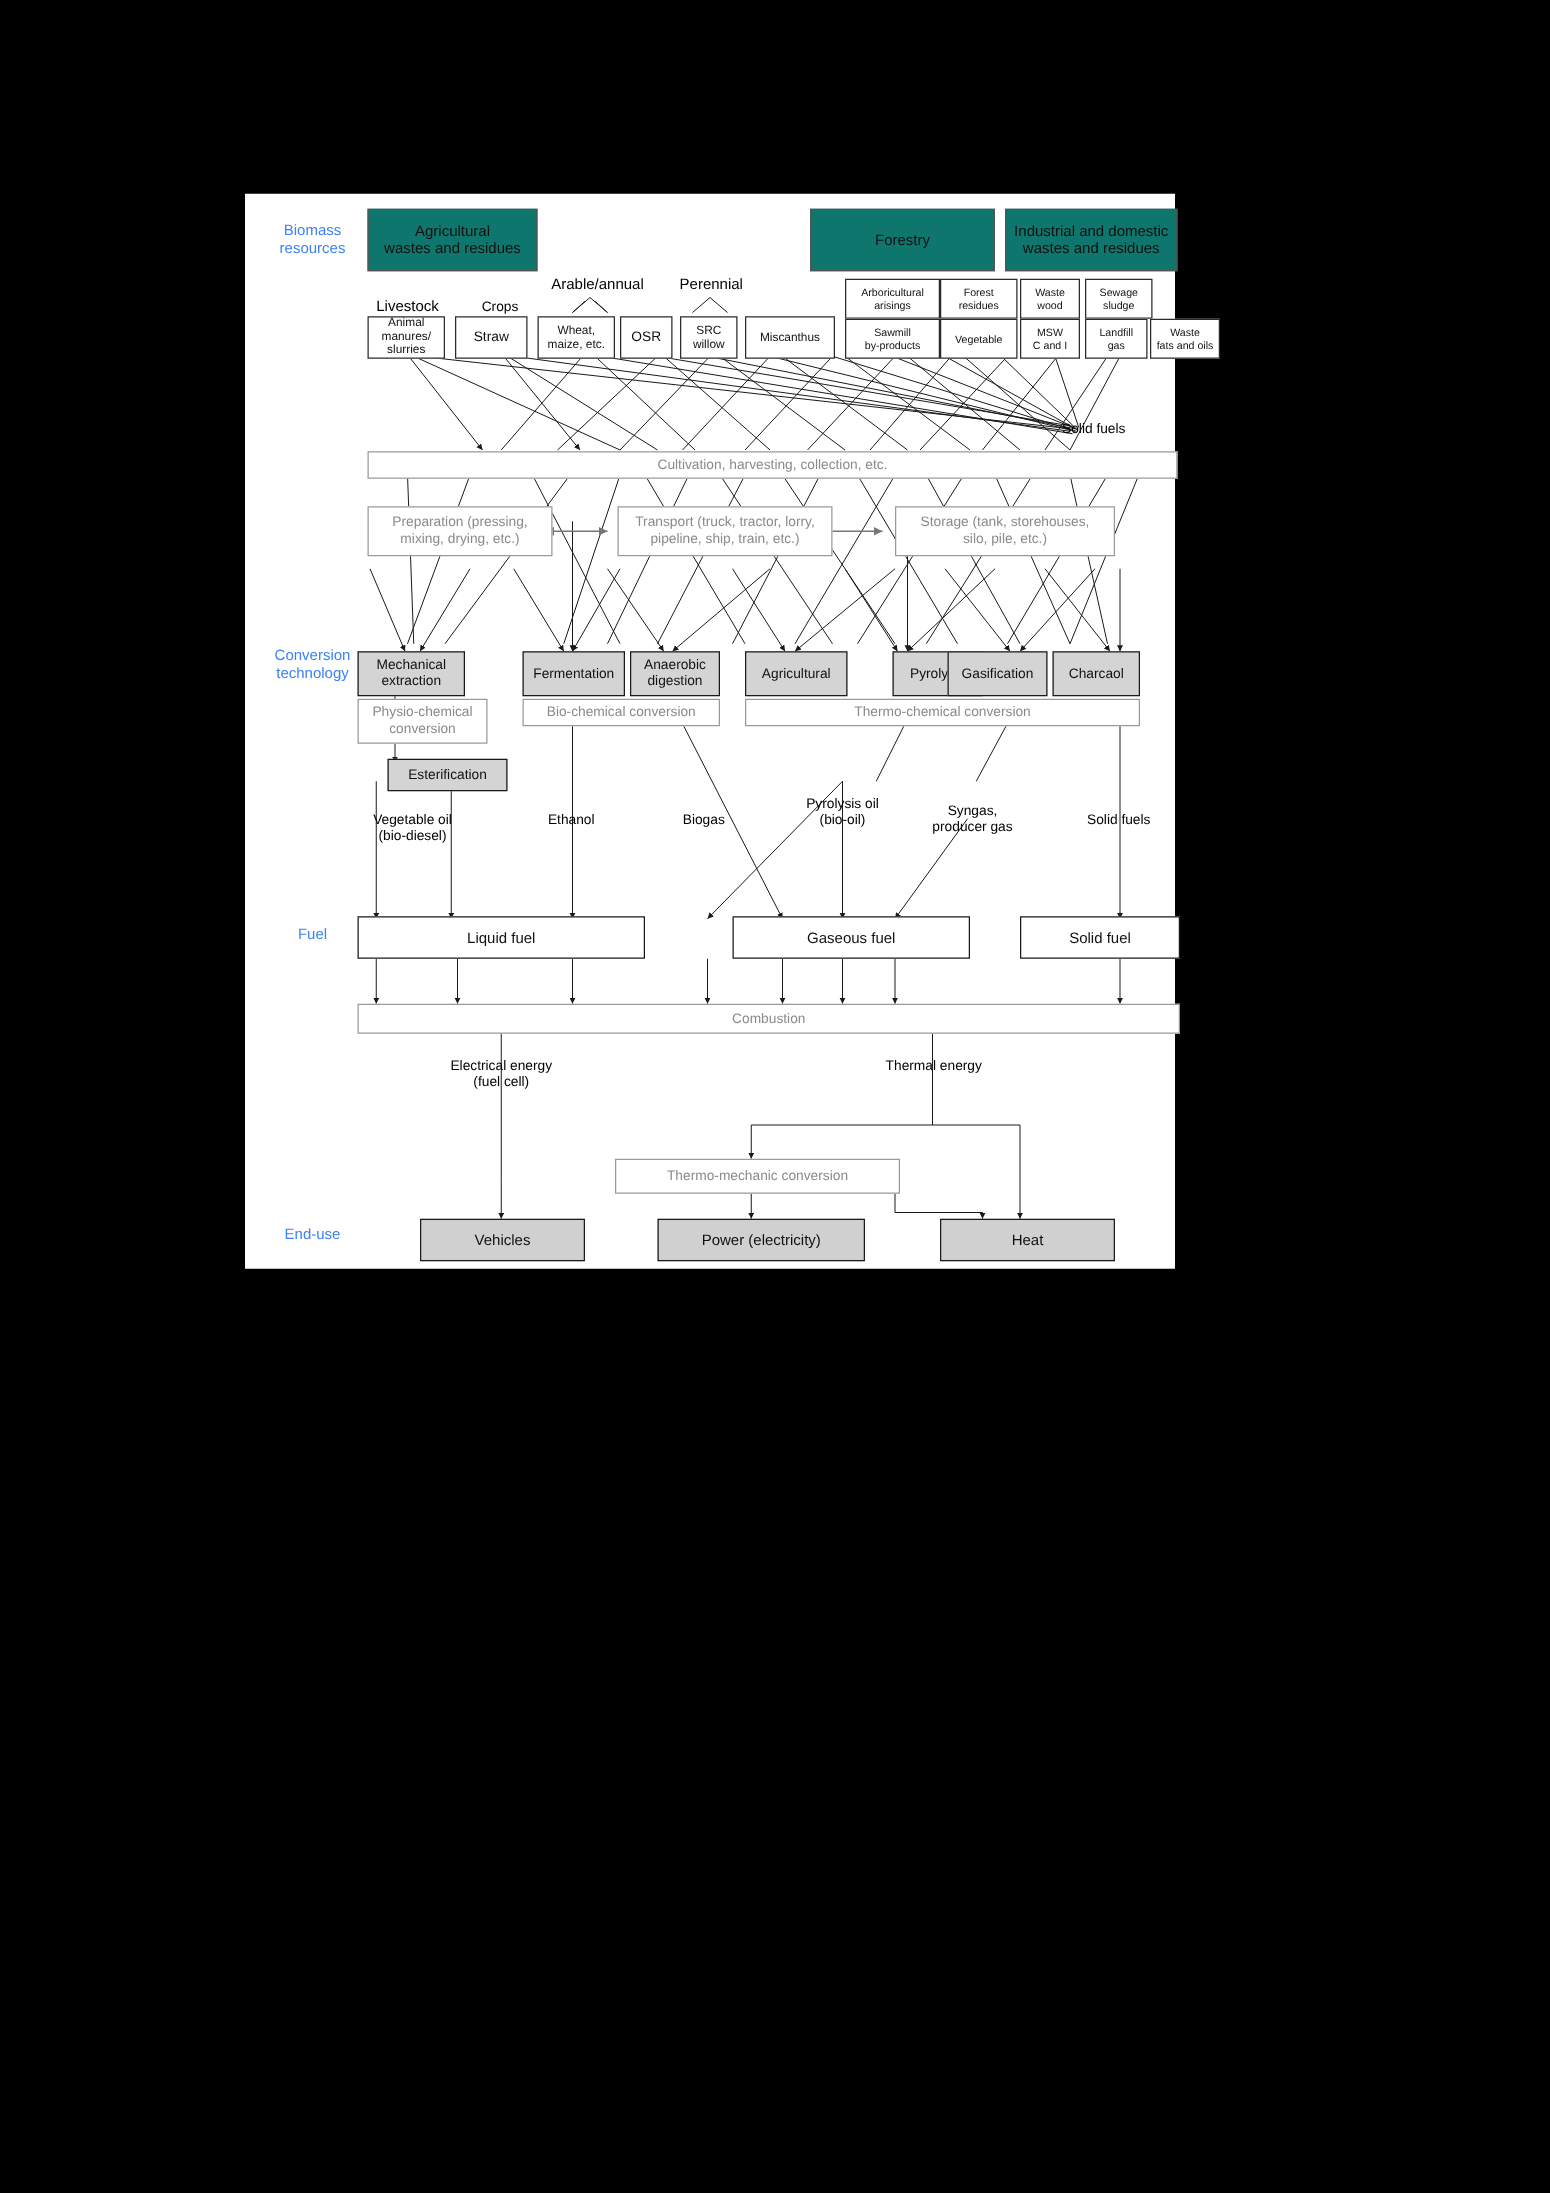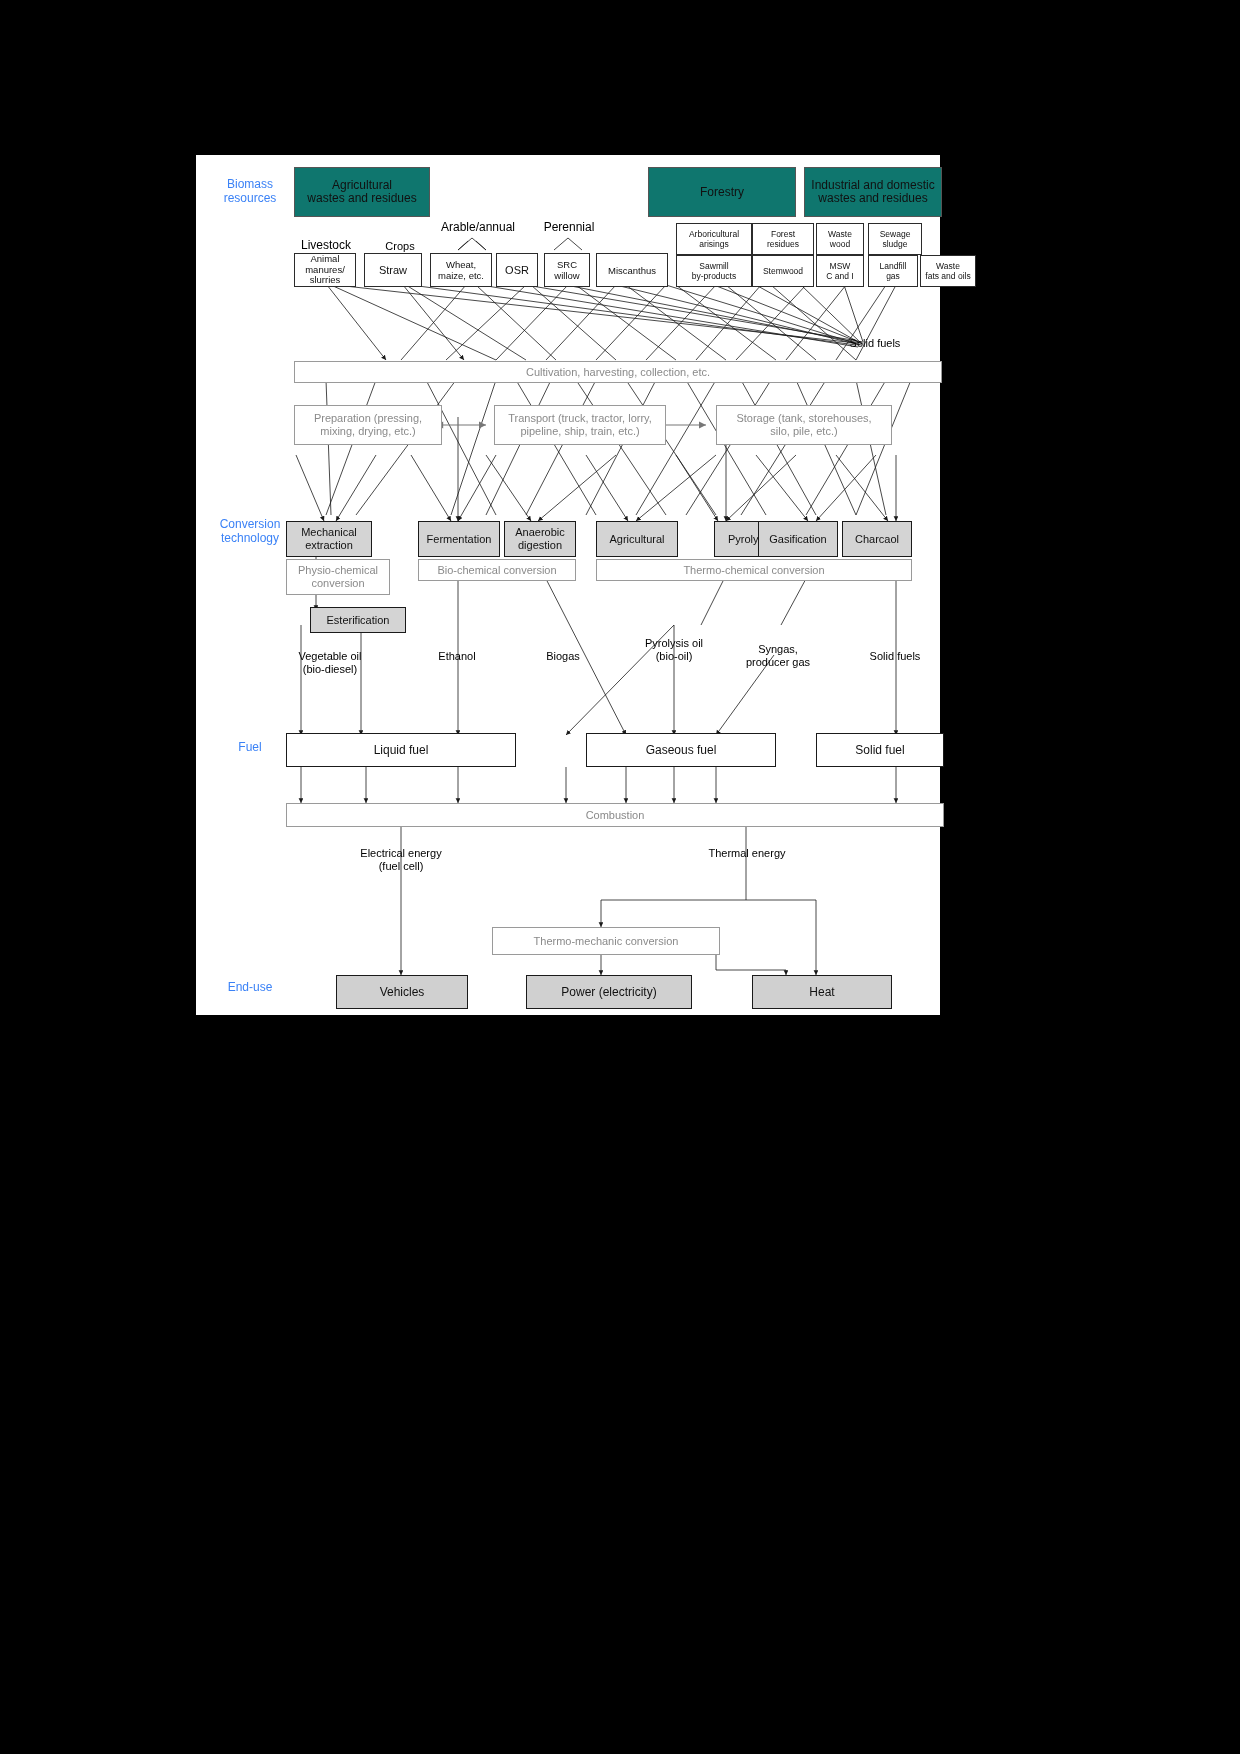--- a/index.html
+++ b/index.html
@@ -269,21 +269,21 @@
 arisings</div>
     <div class="box plain" style="left:556px; top:68px; width:62px; height:32px; font-size:8.5px; line-height:10px;">Forest
 residues</div>
     <div class="box plain" style="left:620px; top:68px; width:48px; height:32px; font-size:8.5px; line-height:10px;">Waste
 wood</div>
     <div class="box plain" style="left:672px; top:68px; width:54px; height:32px; font-size:8.5px; line-height:10px;">Sewage
 sludge</div>
 
     <div class="box plain" style="left:480px; top:100px; width:76px; height:32px; font-size:8.5px; line-height:10px;">Sawmill
 by-products</div>
-    <div class="box plain" style="left:556px; top:100px; width:62px; height:32px; font-size:8.5px; line-height:10px;">Stemwood</div>
+    <div class="box plain" style="left:556px; top:100px; width:62px; height:32px; font-size:8.5px; line-height:10px;">Vegetable</div>
     <div class="box plain" style="left:620px; top:100px; width:48px; height:32px; font-size:8.5px; line-height:10px;">MSW
 C and I</div>
     <div class="box plain" style="left:672px; top:100px; width:50px; height:32px; font-size:8.5px; line-height:10px;">Landfill
 gas</div>
     <div class="box plain" style="left:724px; top:100px; width:56px; height:32px; font-size:8.5px; line-height:10px;">Waste
 fats and oils</div>
 
     <div class="lbl" style="left:636px; top:182px; width:86px; font-size:11px;">Solid fuels</div>
 
     <div class="box outline-grey" style="left:98px; top:206px; width:648px; height:22px; font-size:11px;">Cultivation, harvesting, collection, etc.</div>

